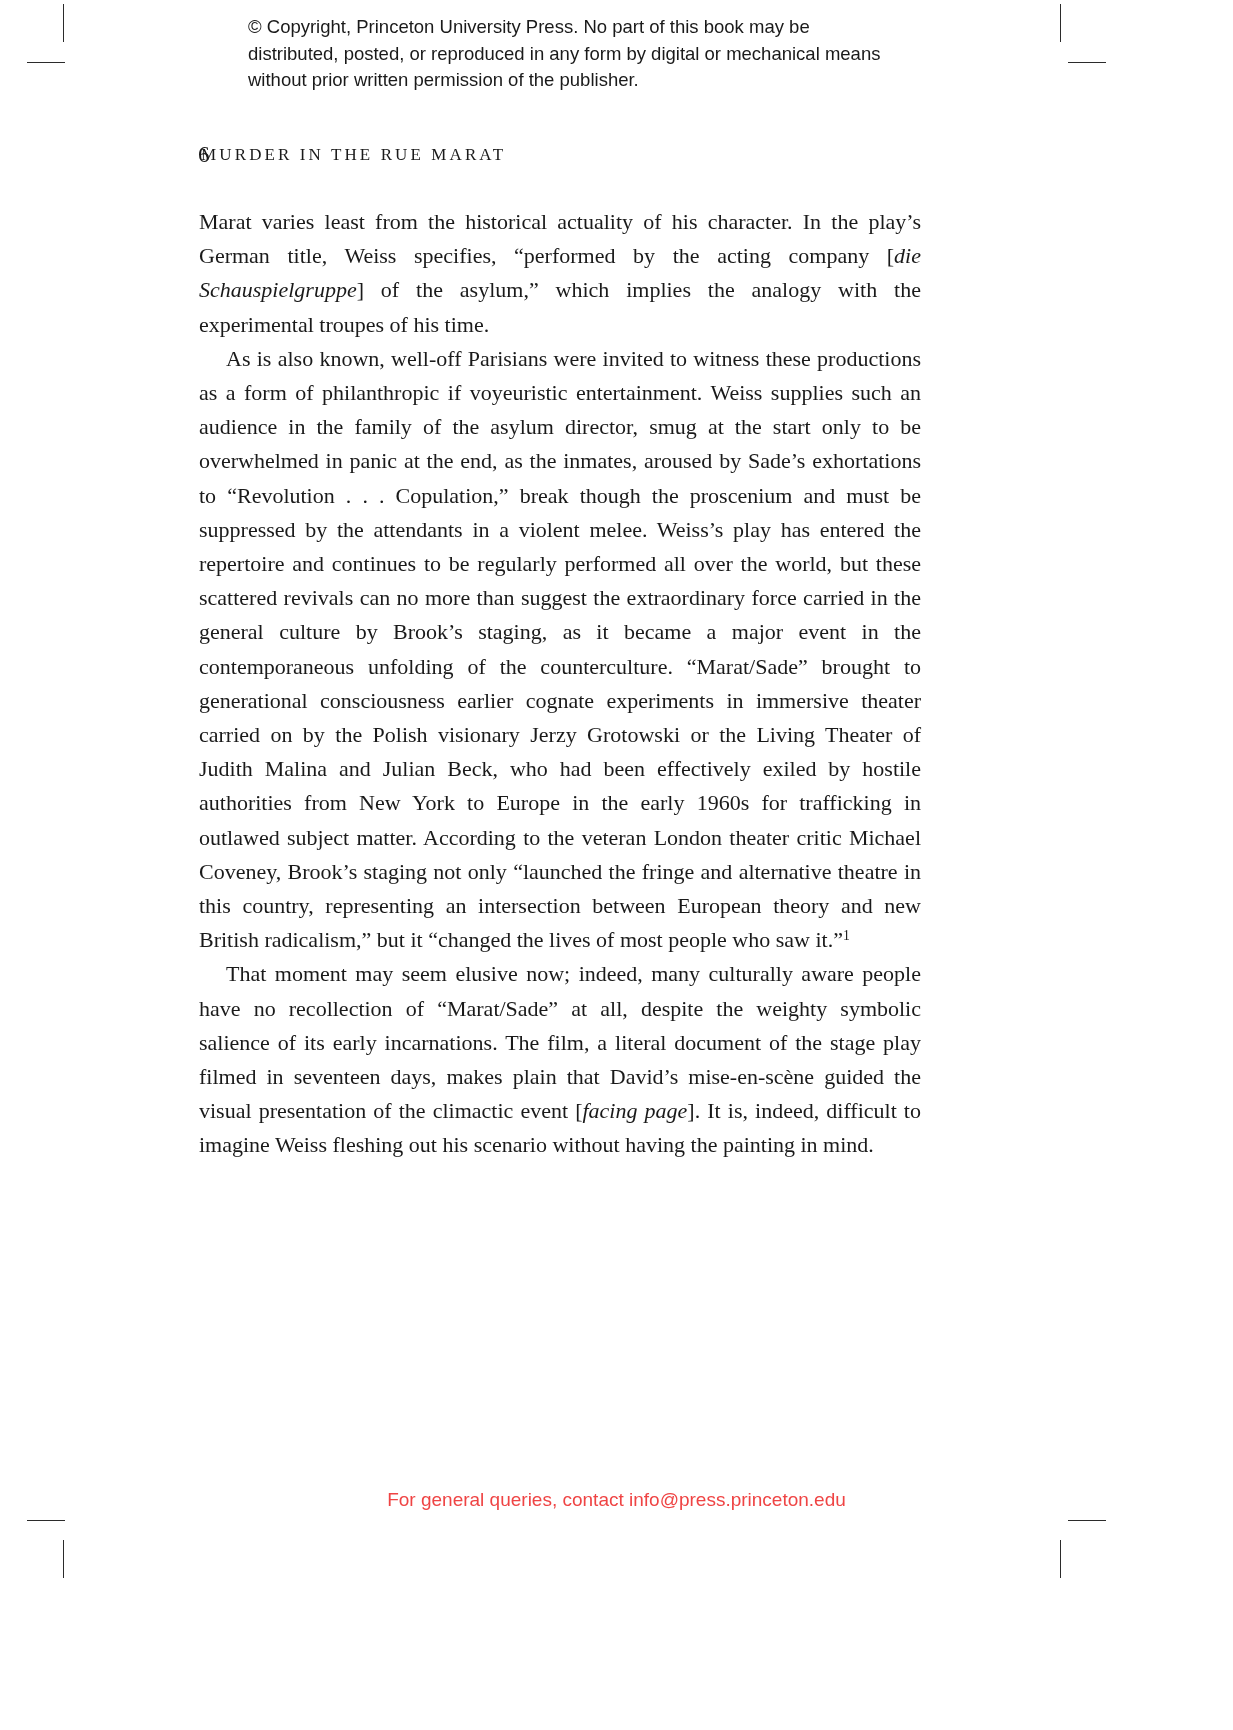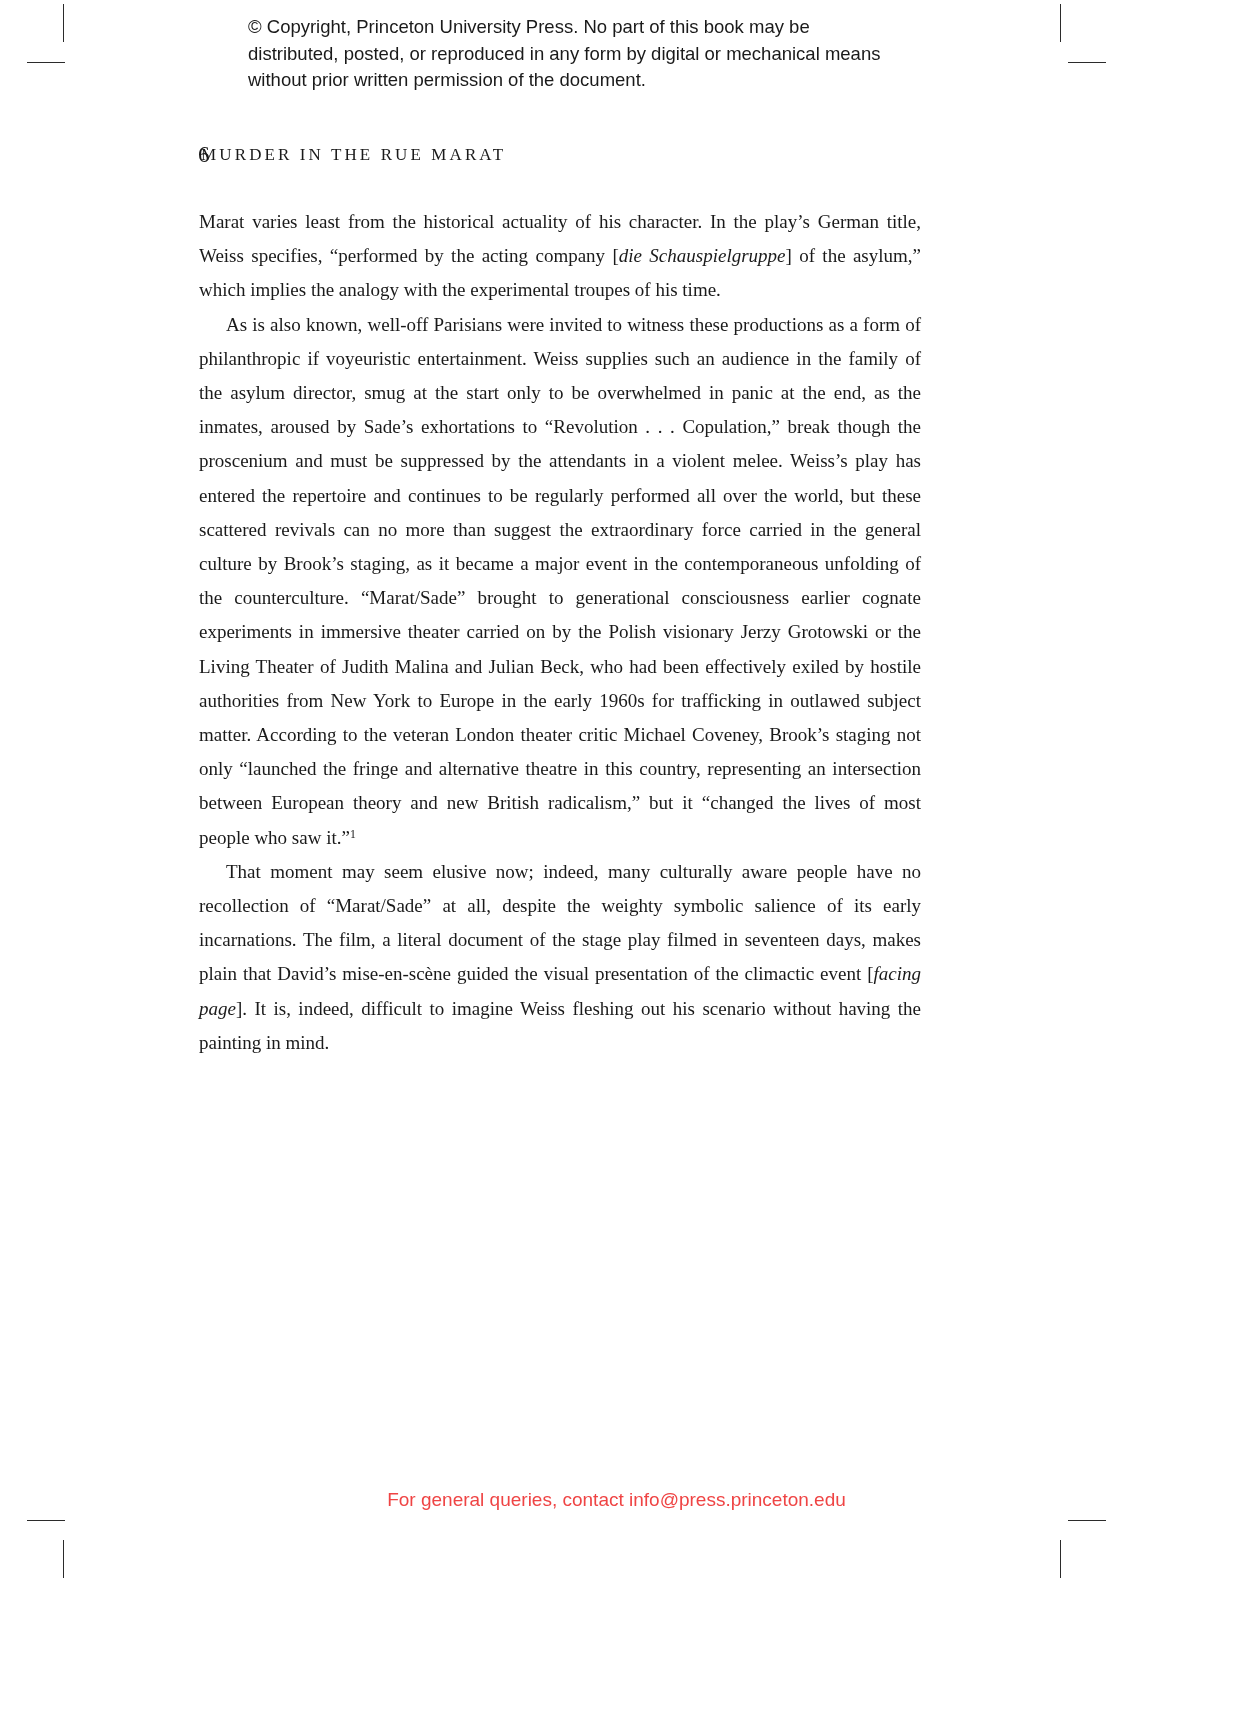--- a/index.html
+++ b/index.html
@@ -82,21 +82,21 @@
 
   
   .textblock {
     position: absolute;
     left: 199px;
     top: 205px;
     width: 722px;
   }
   .textblock p {
     margin: 0;
-    font-size: 19px;
+    font-size: 22px;
     line-height: 34.2px;
     text-align: justify;
     text-justify: inter-word;
     hyphens: manual;
   }
   .textblock p.indent {
     text-indent: 27px;
   }
   .textblock p.first {
     text-indent: 0;
@@ -125,21 +125,21 @@
 
 <div class="crop v tl-v"></div>
 <div class="crop h tl-h"></div>
 <div class="crop v tr-v"></div>
 <div class="crop h tr-h"></div>
 <div class="crop v bl-v"></div>
 <div class="crop h bl-h"></div>
 <div class="crop v br-v"></div>
 <div class="crop h br-h"></div>
 
-<div class="copyright">© Copyright, Princeton University Press. No part of this book may be distributed, posted, or reproduced in any form by digital or mechanical means without prior written permission of the document.</div>
+<div class="copyright">© Copyright, Princeton University Press. No part of this book may be distributed, posted, or reproduced in any form by digital or mechanical means without prior written permission of the publisher.</div>
 
 <div class="running-head">
   <div class="folio">6</div>
   <div class="head-title">Murder in the Rue Marat</div>
 </div>
 
 <div class="textblock">
 
   <p class="first"><span>Marat varies least from the historical actuality of his character. In the play’s German title, Weiss specifies, “performed by the acting company [</span><i>die Schauspielgruppe</i><span>] of the asylum,” which implies the analogy with the experimental troupes of his time.</span></p>
 

